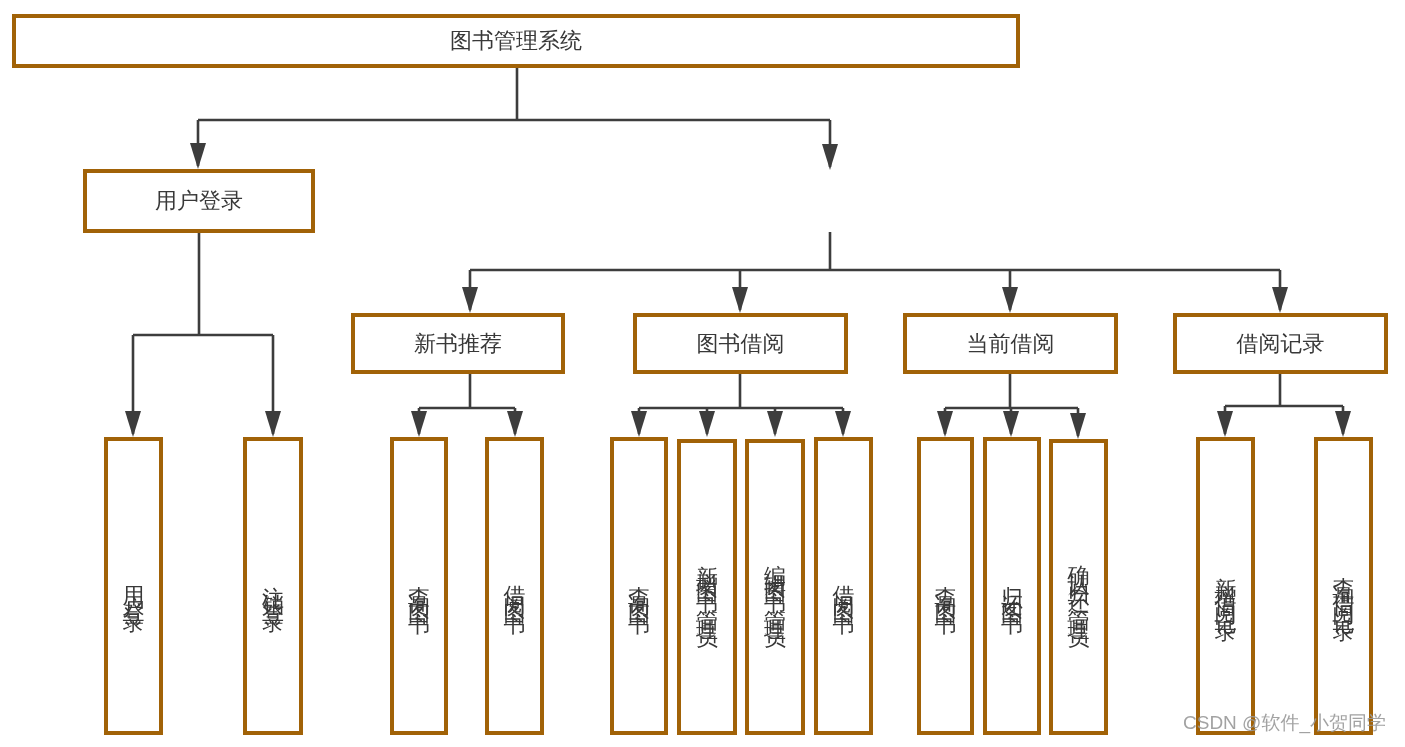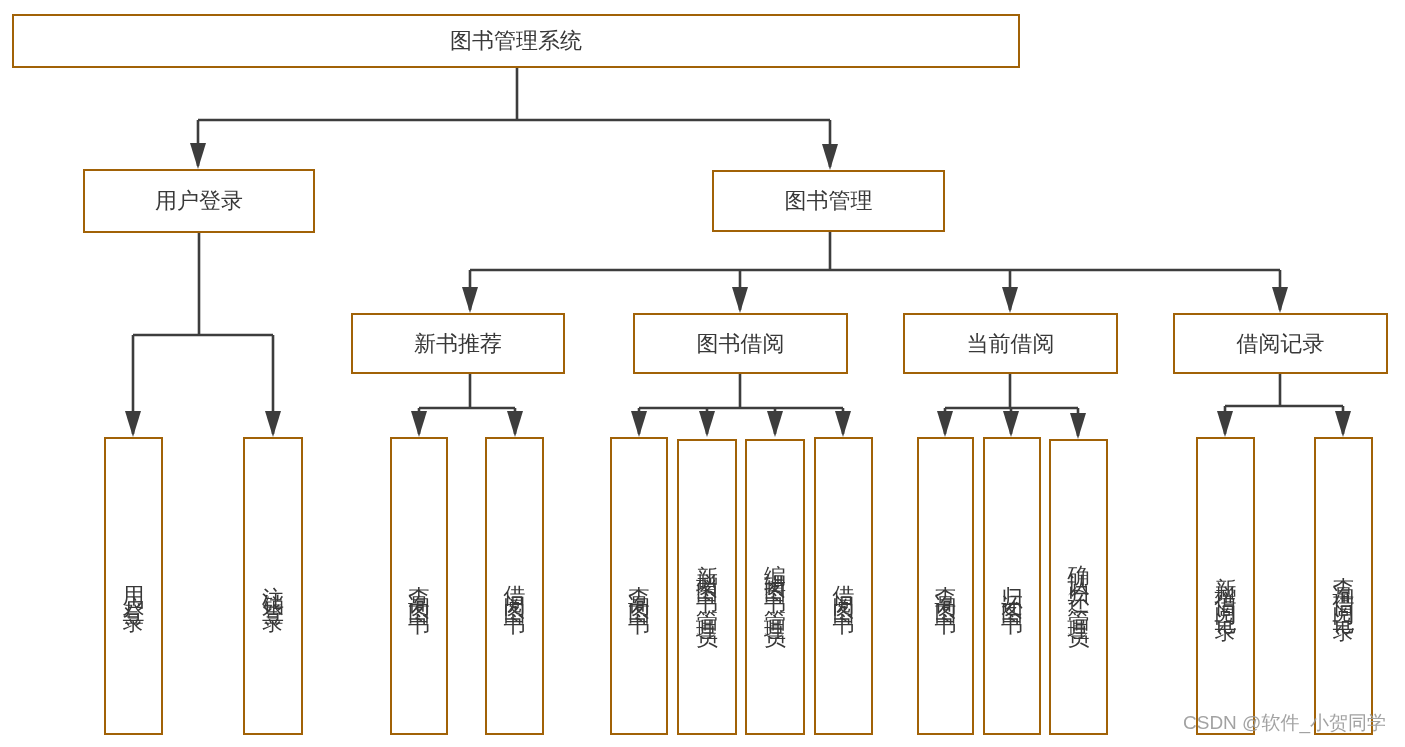--- a/index.html
+++ b/index.html
@@ -26,21 +26,21 @@
     stroke-width: 2.6;
     fill: none;
   }
   #connectors polygon {
     fill: #3d3d3d;
     stroke: none;
   }
   .box {
     position: absolute;
     box-sizing: border-box;
-    border: 2px solid #a16207;
+    border: 4px solid #a16207;
     background: #ffffff;
     z-index: 2;
     display: flex;
     align-items: center;
     justify-content: center;
   }
   .box .label {
     color: #383838;
     font-size: 22px;
     line-height: 1;
@@ -144,23 +144,20 @@
     </g>
   </svg>
 
   <div class="box hbox" style="left:12px;top:14px;width:1008px;height:54px">
     <span class="label">图书管理系统</span>
   </div>
 
   <div class="box hbox" style="left:83px;top:169px;width:232px;height:64px">
     <span class="label">用户登录</span>
   </div>
-  <div class="box hbox" style="left:712px;top:170px;width:233px;height:62px">
-    <span class="label">图书管理</span>
-  </div>
 
   <div class="box hbox" style="left:351px;top:313px;width:214px;height:61px">
     <span class="label">新书推荐</span>
   </div>
   <div class="box hbox" style="left:633px;top:313px;width:215px;height:61px">
     <span class="label">图书借阅</span>
   </div>
   <div class="box hbox" style="left:903px;top:313px;width:215px;height:61px">
     <span class="label">当前借阅</span>
   </div>

